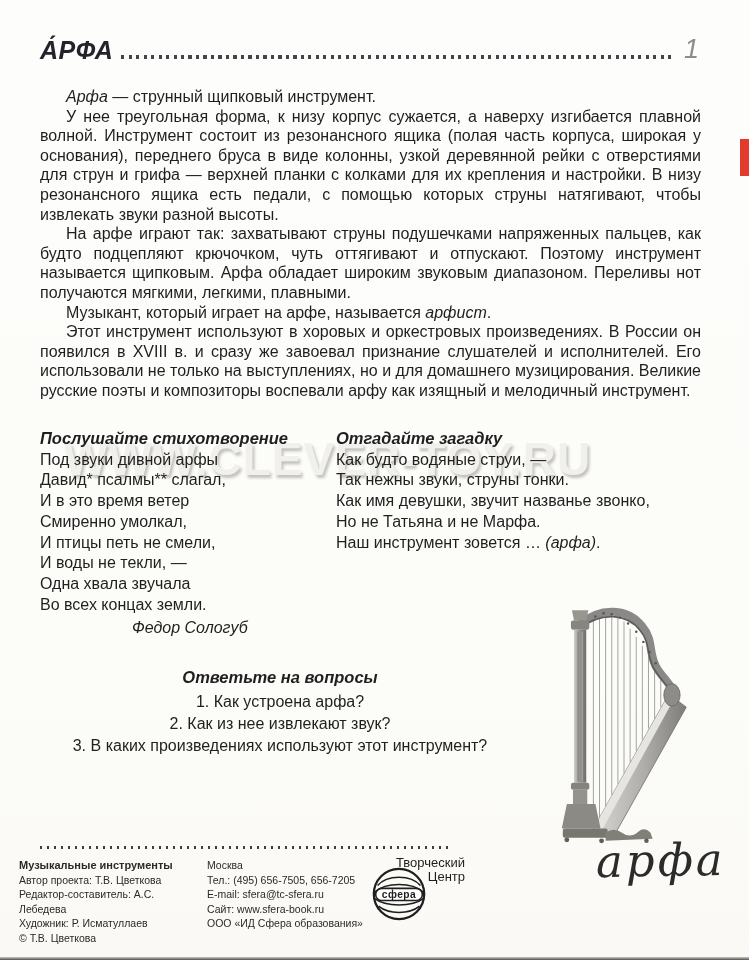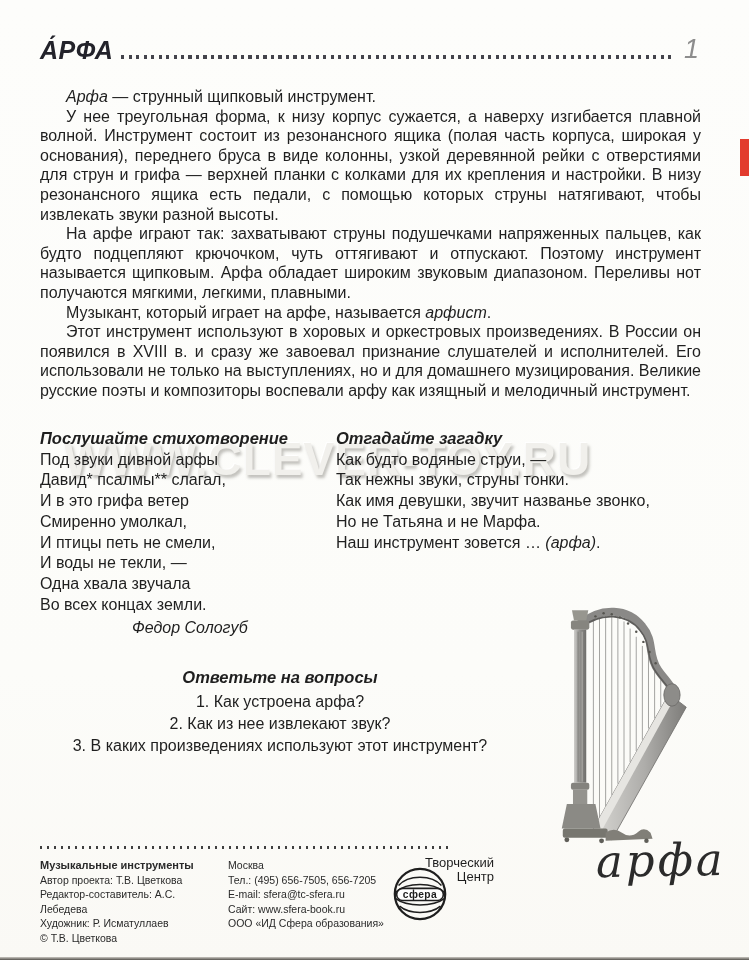--- a/index.html
+++ b/index.html
@@ -56,27 +56,27 @@
     position:absolute;z-index:2;left:596px;top:834px;
     font-family:"DejaVu Serif", serif;font-style:italic;
     font-size:45px;color:#2b2b2b;letter-spacing:3px;transform:rotate(-1deg);
   }
   
   .footer{position:absolute;z-index:1;left:40px;top:846px;width:412px;}
   .footer-dots{
     height:3px;margin-bottom:9px;
     background:repeating-linear-gradient(90deg,#3f3f3f 0 2.2px,transparent 2.2px 7px);
   }
-  .footer-row{display:flex;}
+  .footer-row{display:flex;justify-content:center;}
   .fcol{font-size:10.5px;line-height:14.5px;color:#2a2a2a;}
   .fcol1{width:180px;flex:none;}
   .fcol2{width:158px;flex:none;margin-left:8px;}
   .fseries{font-weight:bold;font-size:11px;}
   .logo{position:relative;width:104px;height:68px;flex:none;margin-left:4px;margin-top:-2px;}
-  .logo-text{position:absolute;right:0;top:0;text-align:right;font-size:13px;line-height:13.5px;color:#1e1e1e;font-weight:500;}
+  .logo-text{position:absolute;right:8px;top:0;text-align:right;font-size:13px;line-height:13.5px;color:#1e1e1e;font-weight:500;}
   .logo-circle{position:absolute;left:2px;bottom:2px;}
   
   .red-tab{position:absolute;z-index:3;right:0;top:139px;width:9px;height:37px;background:#e23b2e;}
   
   .bottom-edge{position:absolute;z-index:3;left:0;right:0;bottom:0;height:3px;
     background:linear-gradient(180deg,#cac7c1 0%,#55524d 100%);}
 </style>
 </head>
 <body>
 
@@ -98,21 +98,21 @@
       <p>На арфе играют так: захватывают струны подушечками напряженных пальцев, как будто подцепляют крючочком, чуть оттягивают и отпускают. Поэтому инструмент называется щипковым. Арфа обладает широким звуковым диапазоном. Переливы нот получаются мягкими, легкими, плавными.</p>
       <p><span>Музыкант, который играет на арфе, называется </span><span class="it">арфист</span><span>.</span></p>
       <p>Этот инструмент используют в хоровых и оркестровых произведениях. В России он появился в XVIII в. и сразу же завоевал признание слушателей и исполнителей. Его использовали не только на выступлениях, но и для домашнего музицирования. Великие русские поэты и композиторы воспевали арфу как изящный и мелодичный инструмент.</p>
     </div>
 
     <div class="cols">
       <div class="col-left">
         <div class="sec-head">Послушайте стихотворение</div>
         <div class="verse">Под звуки дивной арфы</div>
         <div class="verse">Давид* псалмы** слагал,</div>
-        <div class="verse">И в это грифа ветер</div>
+        <div class="verse">И в это время ветер</div>
         <div class="verse">Смиренно умолкал,</div>
         <div class="verse">И птицы петь не смели,</div>
         <div class="verse">И воды не текли, —</div>
         <div class="verse">Одна хвала звучала</div>
         <div class="verse">Во всех концах земли.</div>
         <div class="attribution">Федор Сологуб</div>
       </div>
       <div class="col-right">
         <div class="sec-head">Отгадайте загадку</div>
         <div class="verse">Как будто водяные струи, —</div>

